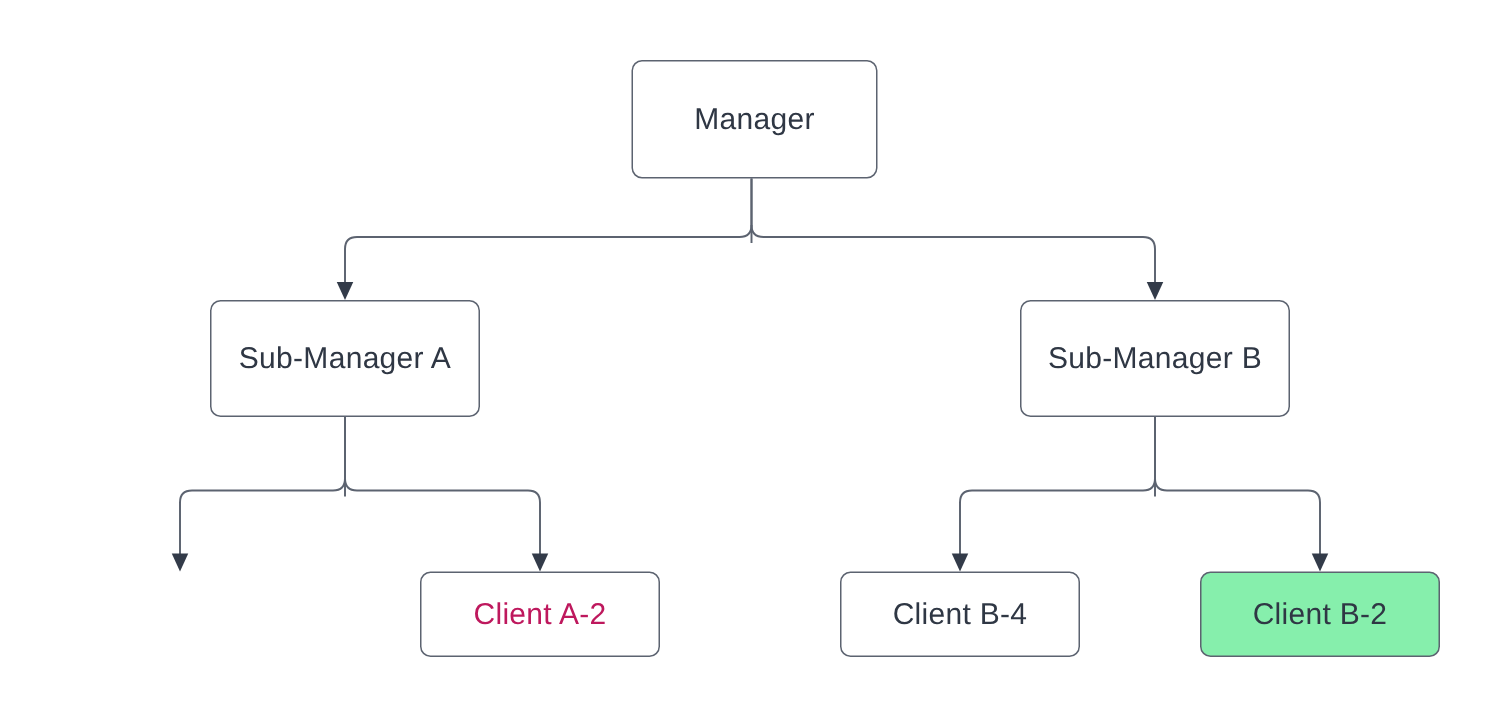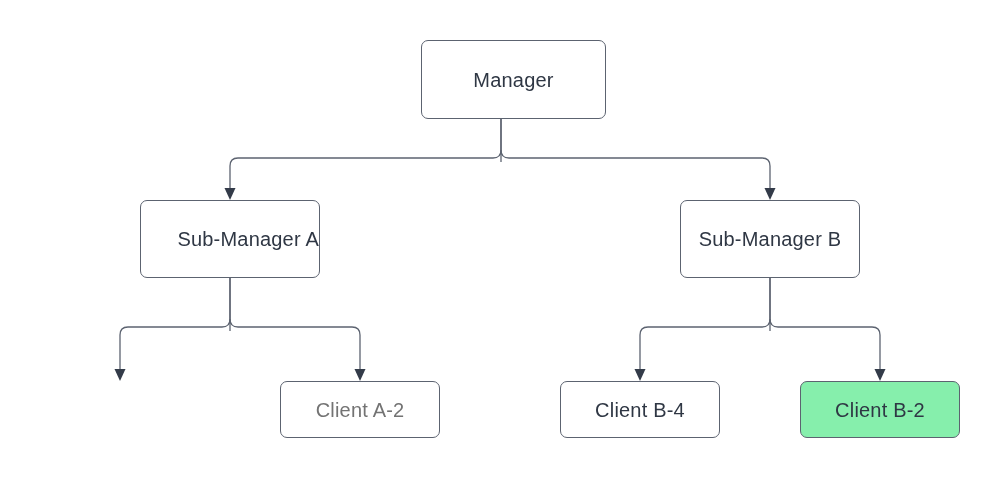--- a/index.html
+++ b/index.html
@@ -68,31 +68,31 @@
       <polygon points="354.5,369 365.5,369 360,381" fill="#333b49"></polygon>
       <path d="M 770 278 L 770 319 Q 770 327 762 327 L 648 327 Q 640 327 640 335 L 640 370" fill="none" stroke="#5c6370" stroke-width="1.3"></path>
       <polygon points="634.5,369 645.5,369 640,381" fill="#333b49"></polygon>
       <path d="M 770 278 L 770 319 Q 770 327 778 327 L 872 327 Q 880 327 880 335 L 880 370" fill="none" stroke="#5c6370" stroke-width="1.3"></path>
       <polygon points="874.5,369 885.5,369 880,381" fill="#333b49"></polygon>
       <path d="M 501 150 L 501 162" fill="none" stroke="#5c6370" stroke-width="1.3"></path>
       <path d="M 230 319 L 230 331" fill="none" stroke="#5c6370" stroke-width="1.3"></path>
       <path d="M 770 319 L 770 331" fill="none" stroke="#5c6370" stroke-width="1.3"></path>
     </svg>
   <div class="node-layer" id="node-layer">
-      <div class="node" style="left: 421px; top: 40px; width: 185px; height: 79px; background: rgb(255, 255, 255); border-color: rgb(92, 99, 112);">
+      <div class="node" style="left: 421px; top: 40px; width: 164px; height: 79px; background: rgb(255, 255, 255); border-color: rgb(92, 99, 112);">
         <span class="node-label" style="color: rgb(47, 55, 68);">Manager</span>
       </div>
-      <div class="node" style="left: 140px; top: 200px; width: 180px; height: 78px; background: rgb(255, 255, 255); border-color: rgb(92, 99, 112); justify-content: flex-end;">
+      <div class="node" style="left: 140px; top: 200px; width: 180px; height: 78px; background: rgb(255, 255, 255); border-color: rgb(92, 99, 112);">
         <span class="node-label" style="color: rgb(47, 55, 68);">Sub-Manager A</span>
       </div>
       <div class="node" style="left: 680px; top: 200px; width: 180px; height: 78px; background: rgb(255, 255, 255); border-color: rgb(92, 99, 112);">
         <span class="node-label" style="color: rgb(47, 55, 68);">Sub-Manager B</span>
       </div>
       <div class="node" style="left: 280px; top: 381px; width: 160px; height: 57px; background: rgb(255, 255, 255); border-color: rgb(92, 99, 112);">
-        <span class="node-label" style="color: #737373; text-align: center;">Client A-2</span>
+        <span class="node-label" style="color: #be185d; text-align: center;">Client A-2</span>
       </div>
       <div class="node" style="left: 560px; top: 381px; width: 160px; height: 57px; background: rgb(255, 255, 255); border-color: rgb(92, 99, 112);">
         <span class="node-label" style="color: rgb(47, 55, 68);">Client B-4</span>
       </div>
       <div class="node" style="left: 800px; top: 381px; width: 160px; height: 57px; background: #86efac; border-color: rgb(92, 99, 112);">
         <span class="node-label" style="color: rgb(47, 55, 68);">Client B-2</span>
       </div>
     </div>
 </div>
 

